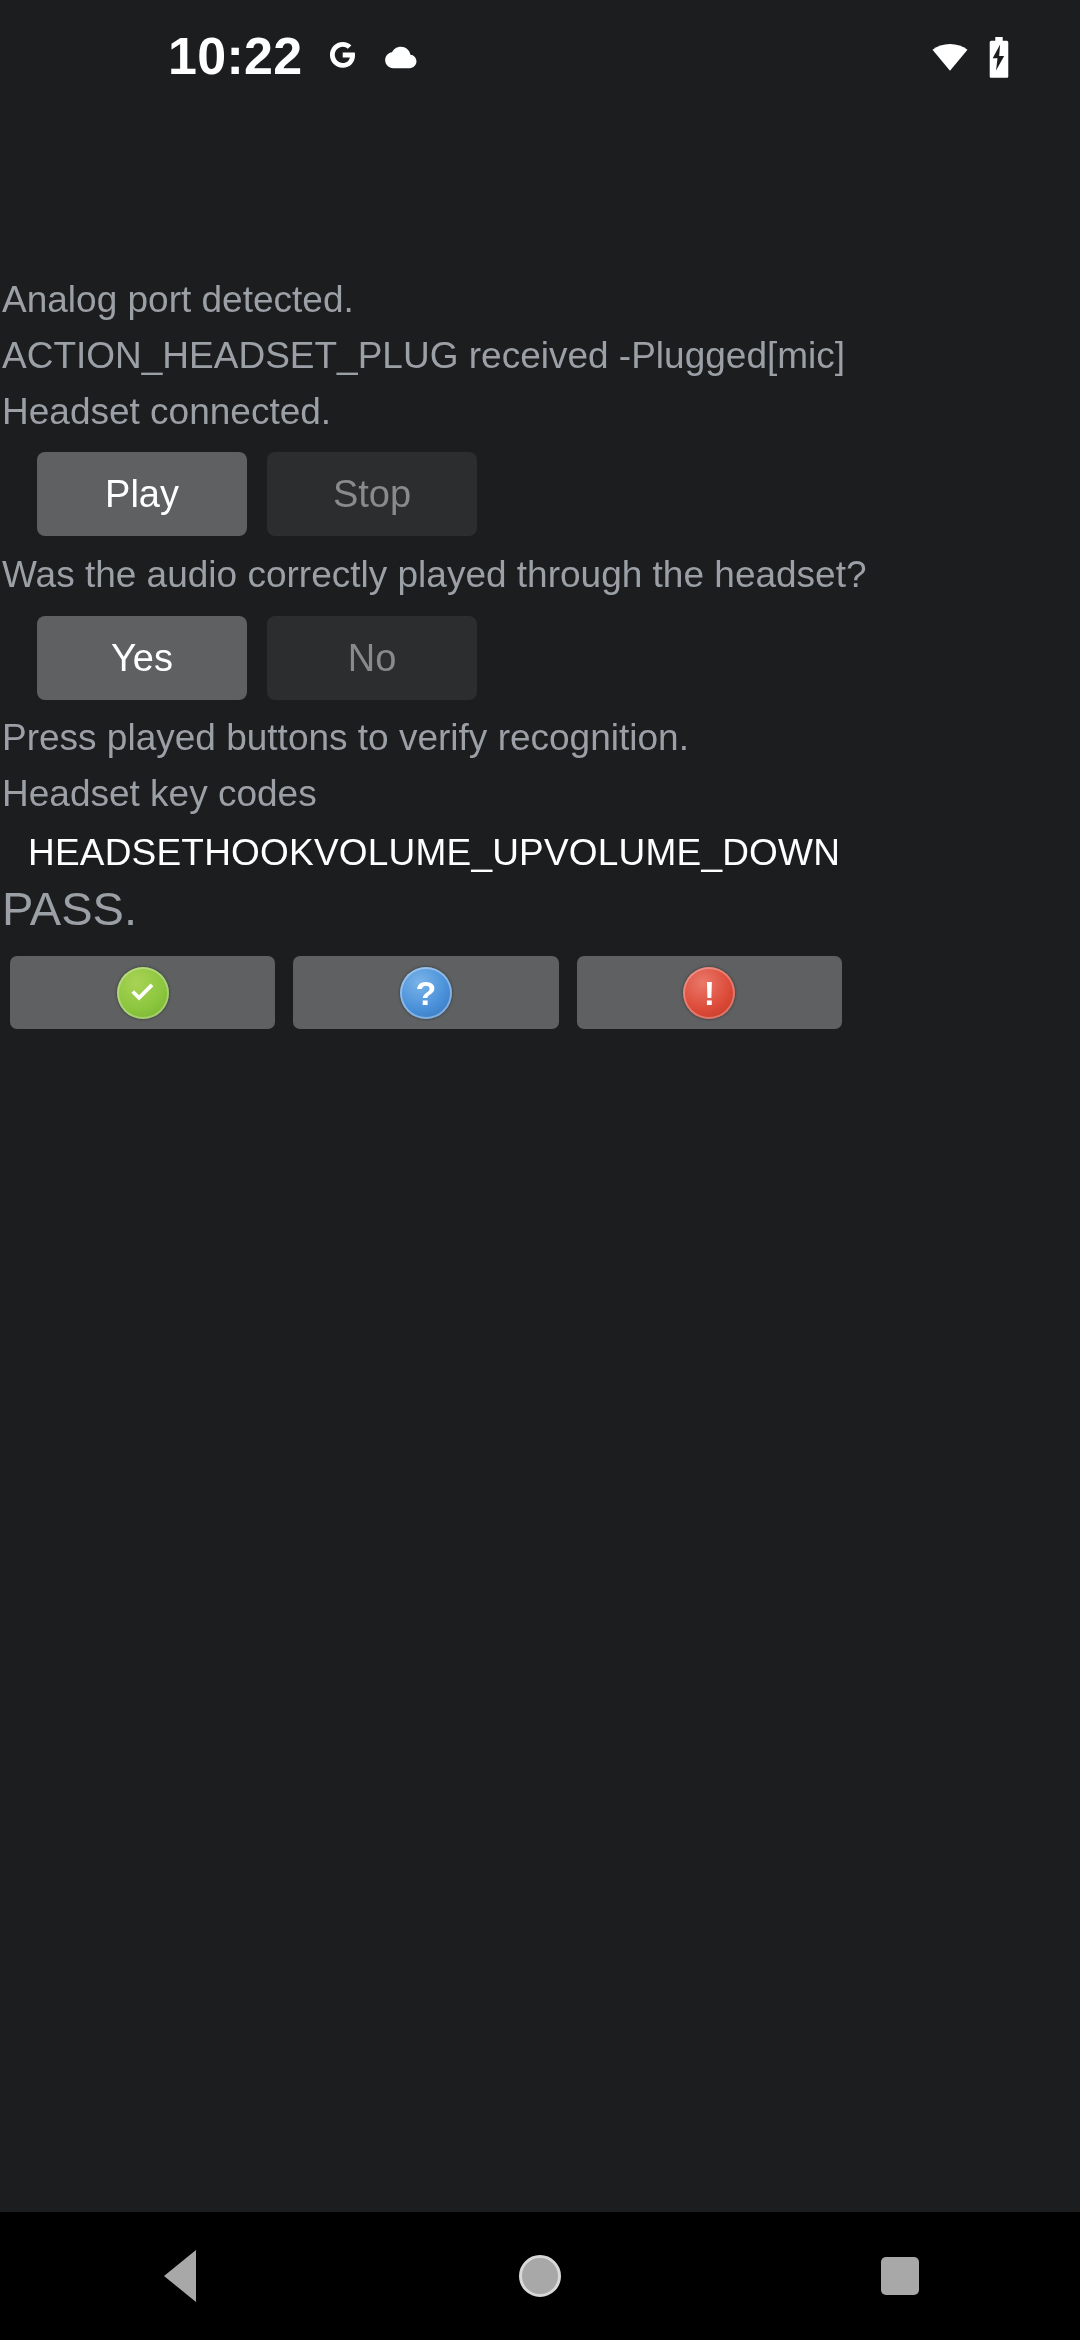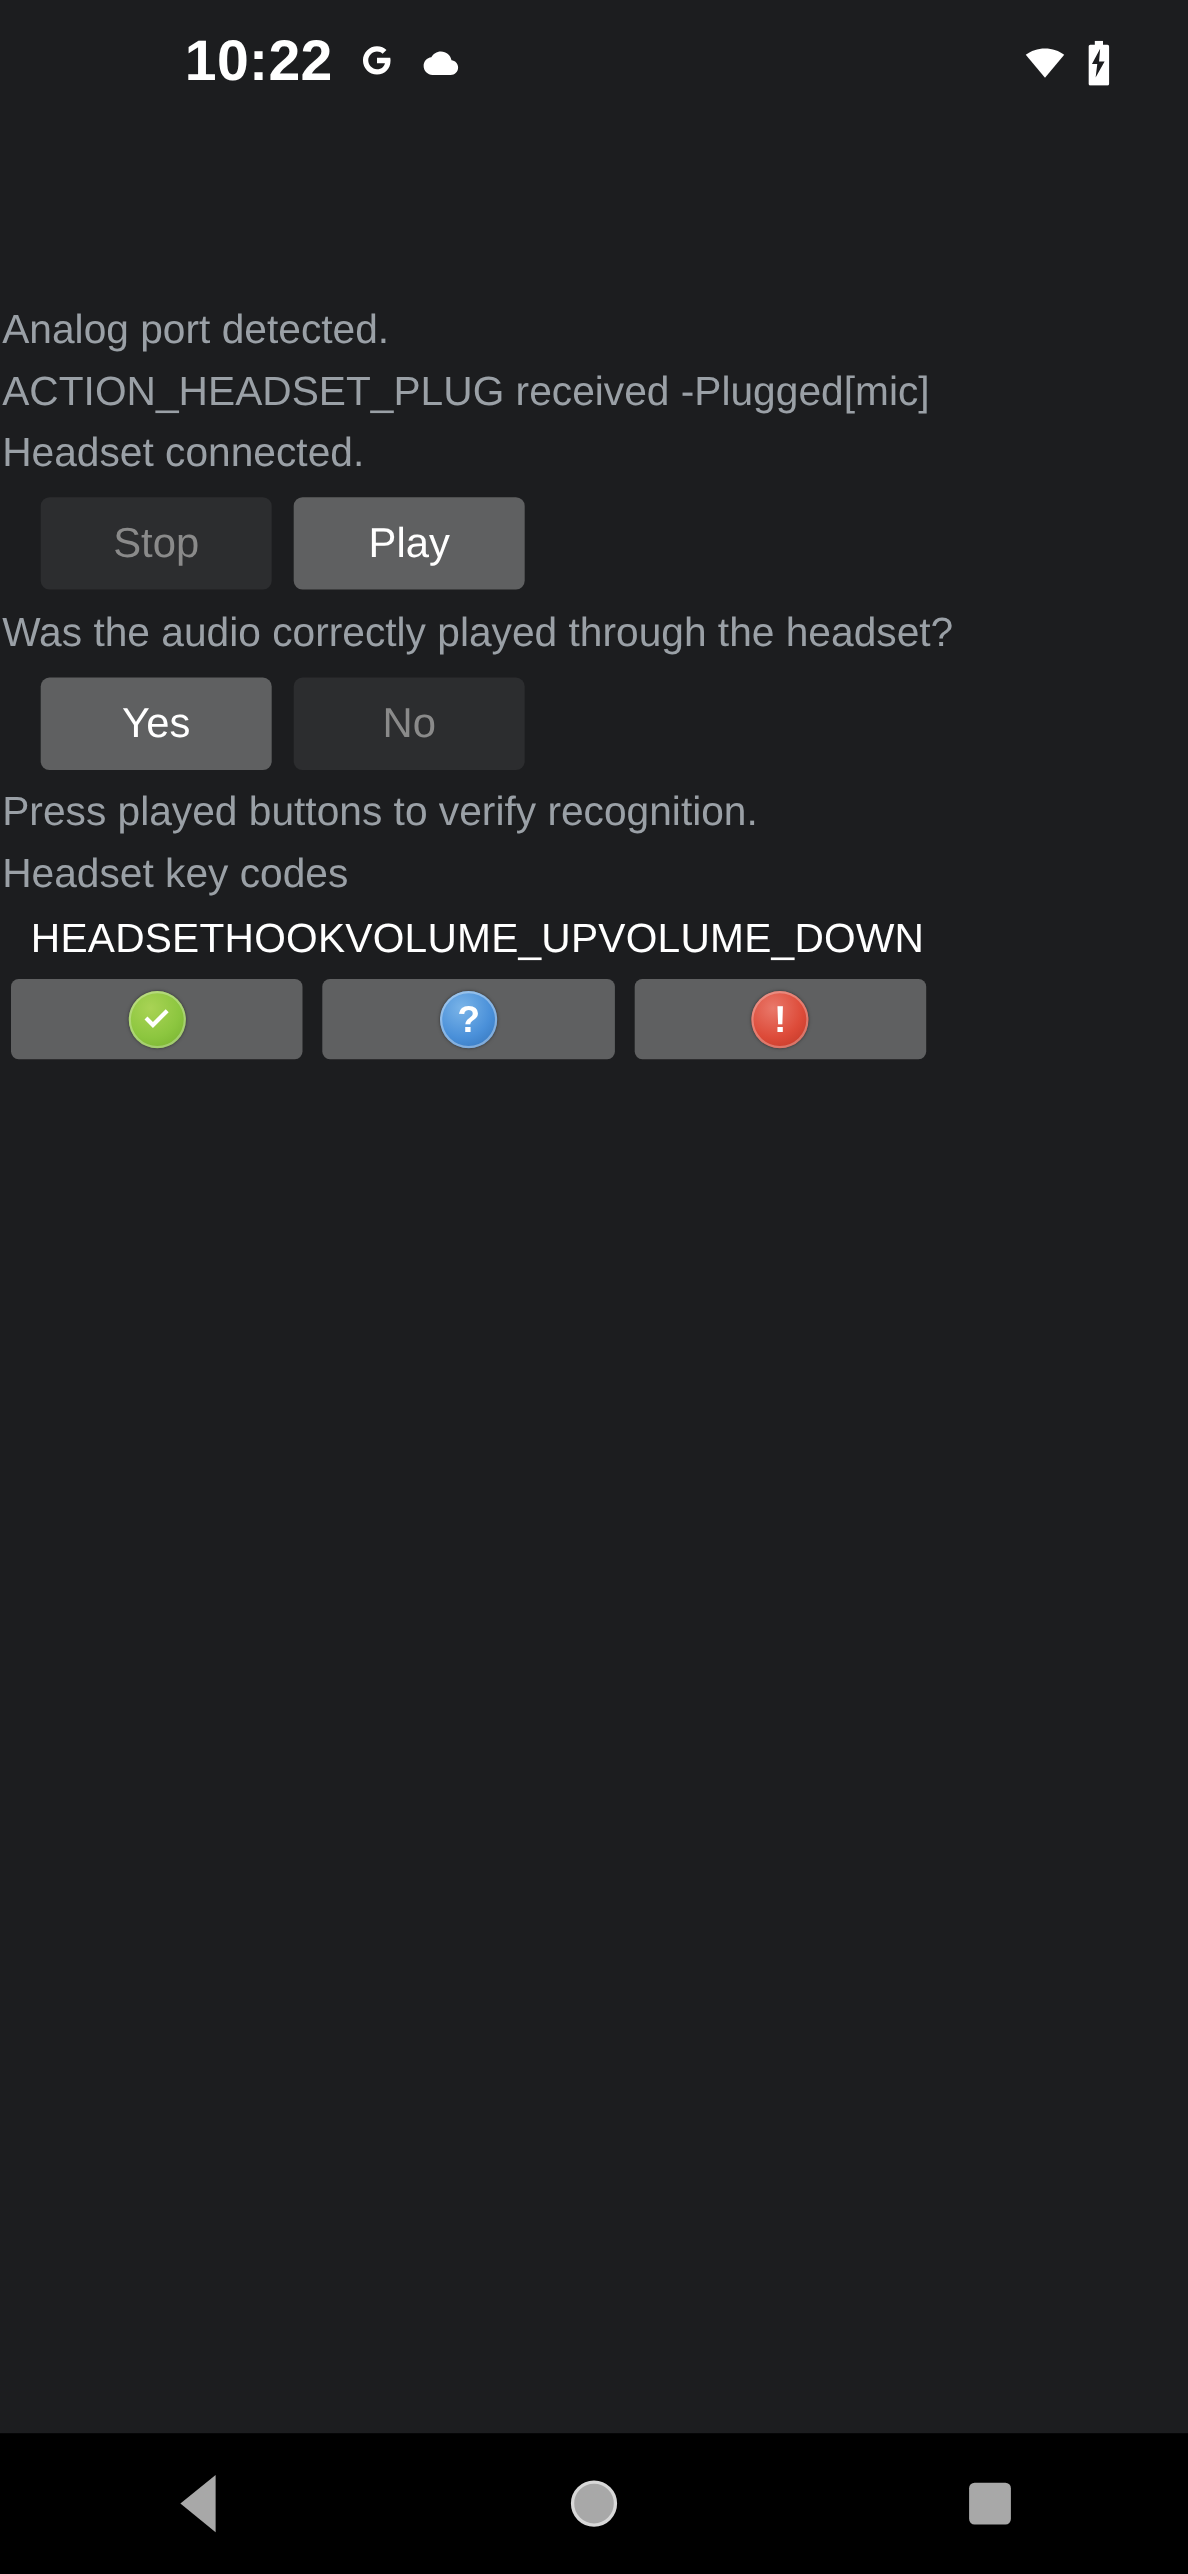--- a/index.html
+++ b/index.html
@@ -279,40 +279,41 @@
   </div>
 
 
   <div class="content">
 
     <div class="status-line">Analog port detected.</div>
     <div class="status-line">ACTION_HEADSET_PLUG received -Plugged[mic]</div>
     <div class="status-line">Headset connected.</div>
 
     <div class="btn-row">
+      <button class="tbtn enabled">Play</button>
       <button class="tbtn disabled">Stop</button>
-      <button class="tbtn enabled">Play</button>
     </div>
 
     <div class="question">Was the audio correctly played through the headset?</div>
 
     <div class="btn-row">
       <button class="tbtn enabled">Yes</button>
       <button class="tbtn disabled">No</button>
     </div>
 
     <div class="status-line">Press played buttons to verify recognition.</div>
     <div class="status-line">Headset key codes</div>
 
     <div class="keycode-row">
       <span class="keycode">HEADSETHOOK</span>
       <span class="keycode">VOLUME_UP</span>
       <span class="keycode">VOLUME_DOWN</span>
     </div>
 
+    <div class="verdict">PASS.</div>
 
     <div class="verdict-row">
       <button class="vbtn">
         <span class="vicon pass">
           <svg viewBox="0 0 24 24">
               <path fill="#ffffff" d="M9.2 17.3 3.8 11.9l1.9-1.9 3.5 3.5 8.2-8.2 1.9 1.9-10.1 10.1z"></path>
             </svg>
         </span>
       </button>
       <button class="vbtn">

